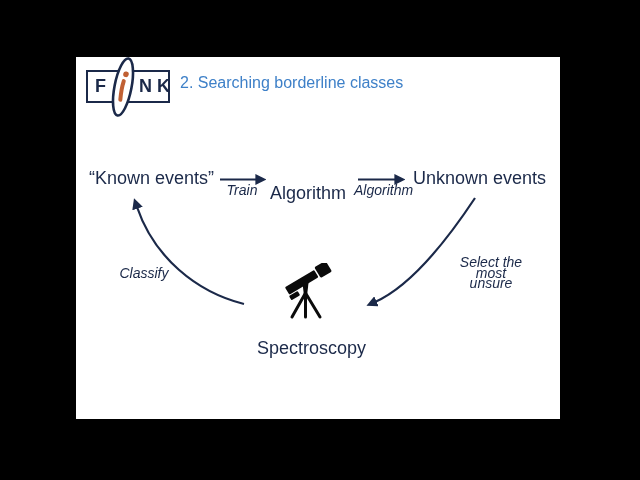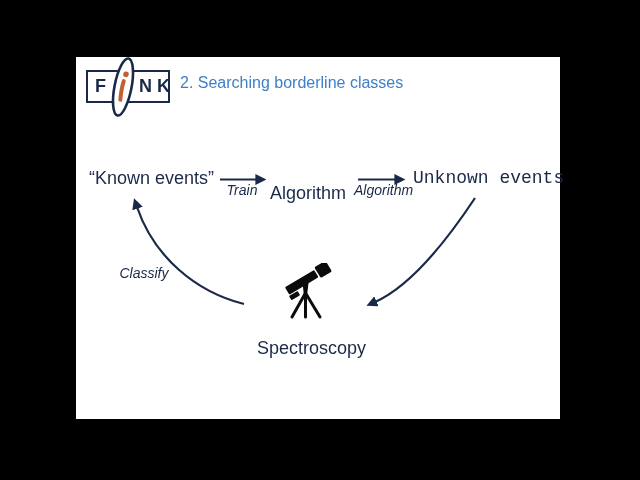--- a/index.html
+++ b/index.html
@@ -50,21 +50,21 @@
   }
   
   .node {
     position: absolute;
     font-size: 18px;
     color: #1b2949;
     white-space: nowrap;
   }
   .node-known        { left: 13px;  top: 111px; }
   .node-algorithm    { left: 194px; top: 126px; }
-  .node-unknown      { left: 337px; top: 111px; font-family: Liberation Mono, monospace; }
+  .node-unknown      { left: 337px; top: 111px; }
   .node-spectroscopy { left: 181px; top: 281px; }
   
   .edge-label {
     position: absolute;
     font-size: 14px;
     font-style: italic;
     color: #1b2949;
     text-align: center;
     line-height: 1.0;
   }
@@ -106,20 +106,24 @@
     <div class="title">2. Searching borderline classes</div>
 
     <div class="node node-known">“Known events”</div>
     <div class="node node-algorithm">Algorithm</div>
     <div class="node node-unknown">Unknown events</div>
     <div class="node node-spectroscopy">Spectroscopy</div>
 
     <div class="edge-label label-train">Train</div>
     <div class="edge-label label-evaluate">Algorithm</div>
     <div class="edge-label label-classify">Classify</div>
+    <div class="edge-label label-select">
+      <div>Select the</div>
+      <div>most unsure</div>
+    </div>
 
     <svg class="arrows-svg" viewBox="0 0 484 362">
       <defs>
         <marker id="ah" viewBox="0 0 10 10" refX="1.5" refY="5" markerWidth="11" markerHeight="11" markerUnits="userSpaceOnUse" orient="auto">
           <path d="M0,0 L10,5 L0,10 Z" fill="#1b2949"></path>
         </marker>
       </defs>
       <line x1="144" y1="122.5" x2="181" y2="122.5" stroke="#1b2949" stroke-width="2" marker-end="url(#ah)"></line>
       <line x1="282" y1="122.5" x2="320" y2="122.5" stroke="#1b2949" stroke-width="2" marker-end="url(#ah)"></line>
       <path d="M 168,247 C 120,235 78,200 61,150" fill="none" stroke="#1b2949" stroke-width="2.2" marker-end="url(#ah)"></path>

